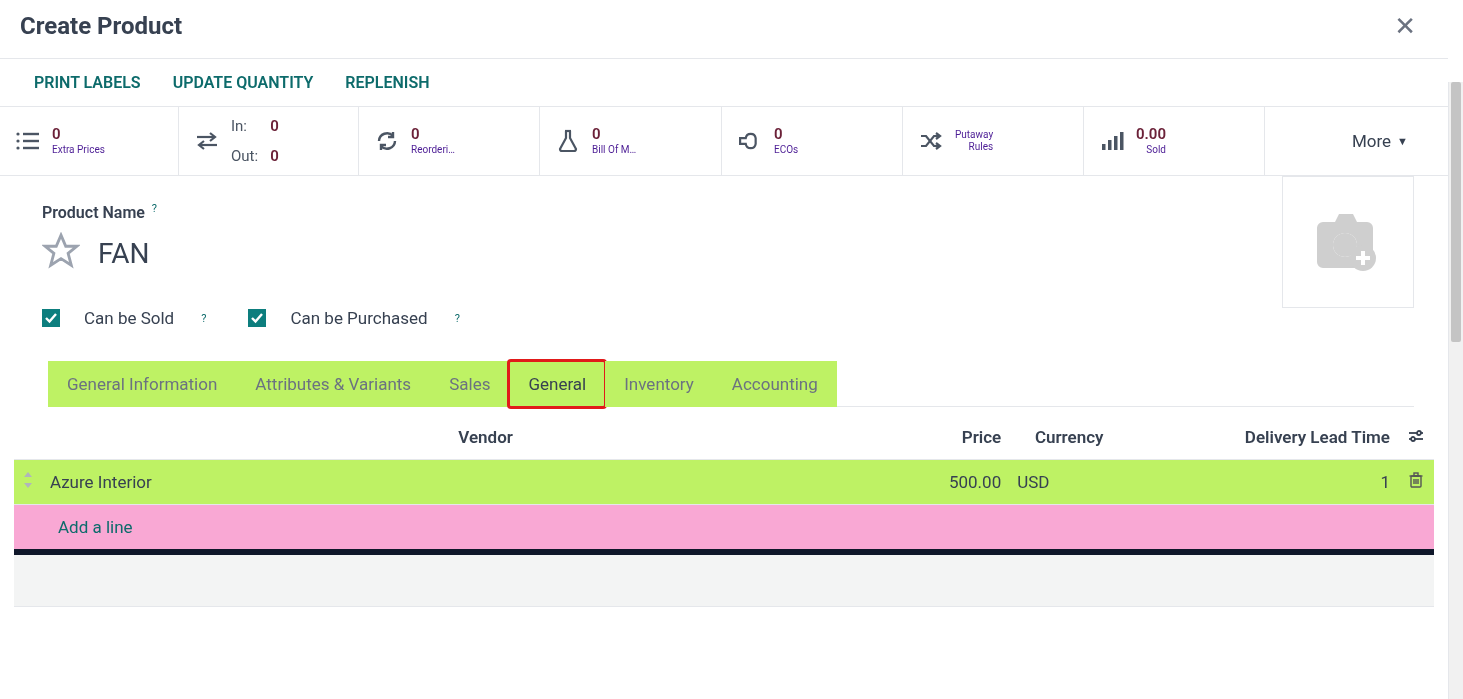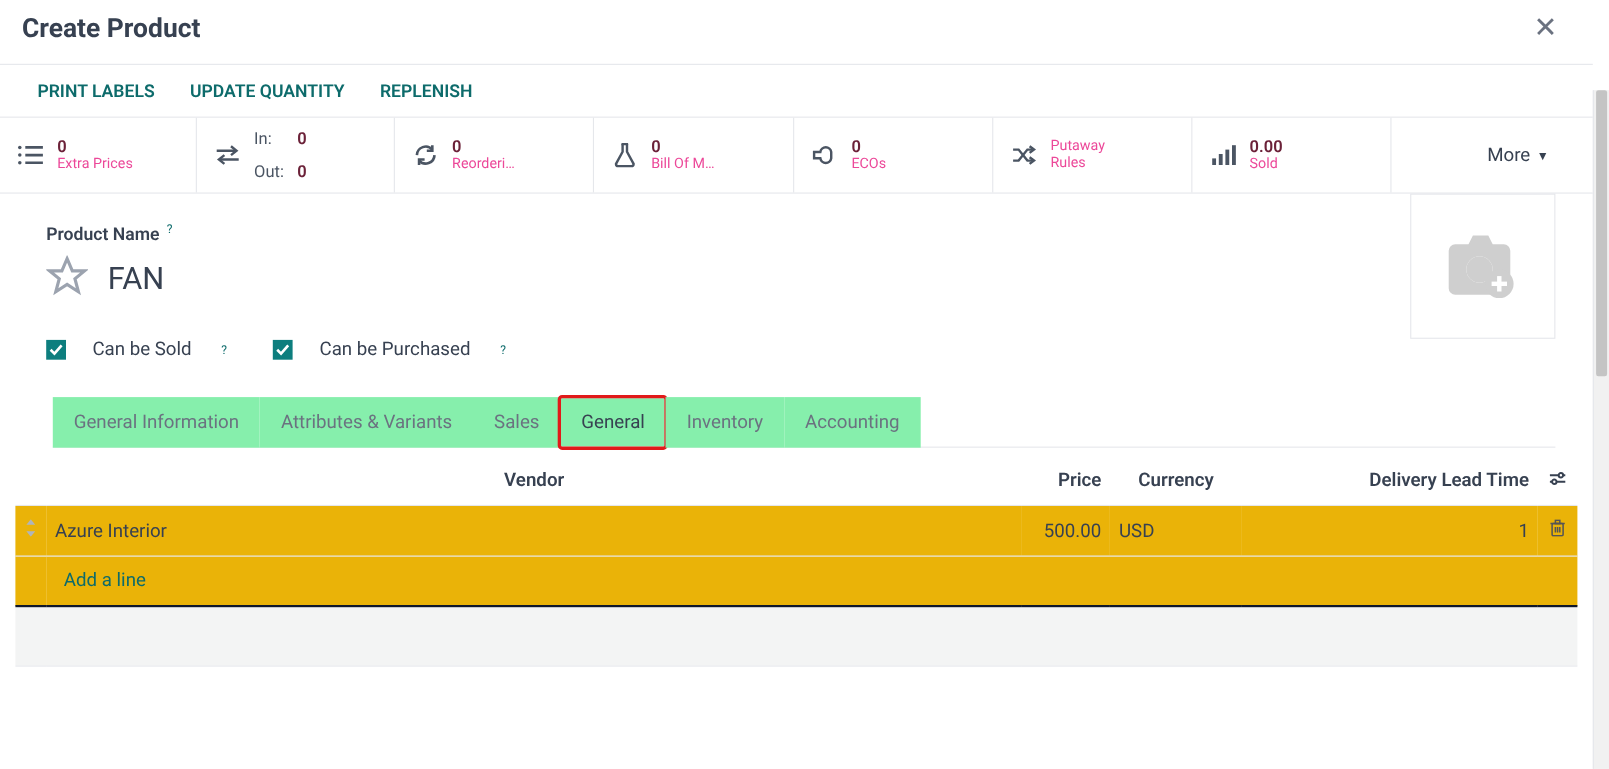--- a/index.html
+++ b/index.html
@@ -68,21 +68,21 @@
 .stat-cell.c7 { width: 181px; }
 .stat-cell.c8 { flex: 1; justify-content: flex-end; padding-right: 40px; }
 .stat-icon {
   width: 28px; height: 28px;
   display: flex; align-items: center; justify-content: center;
   color: #4b5563;
   flex-shrink: 0;
 }
 .stat-text { display: flex; flex-direction: column; line-height: 1.25; min-width: 0; }
 .stat-num { color: #6b2138; font-weight: 600; font-size: 15px; }
-.stat-label { color: #ec4899; font-size: 13px; white-space: nowrap; overflow: hidden; text-overflow: ellipsis; }
+.stat-label { color: #4c1d95; font-size: 10px; white-space: nowrap; overflow: hidden; text-overflow: ellipsis; text-align: right; }
 .stat-inout { display: grid; grid-template-columns: auto auto; column-gap: 14px; row-gap: 2px; font-size: 15px; gap: 12px; }
 .stat-inout .lbl { color: #4b5563; }
 .stat-inout .val { color: #6b2138; font-weight: 600; text-align: right; }
 .more-btn { font-size: 17px; color: #374151; display: flex; align-items: center; gap: 6px; cursor: pointer; }
 .more-caret { font-size: 11px; }
 
 .form-body { padding: 26px 34px 0 42px; position: relative; }
 .product-name-label { font-size: 16px; font-weight: 600; color: #374151; }
 .help-q { color: #0d6b6b; font-size: 11px; vertical-align: super; margin-left: 3px; cursor: pointer; }
 .name-row { display: flex; align-items: center; gap: 18px; margin-top: 10px; }
@@ -112,21 +112,21 @@
 .tabs-row { display: flex; margin-top: 32px; border-bottom: 1px solid #e5e7eb; margin-left: 6px; }
 .tab {
   padding: 12px 18px;
   font-size: 17px;
   color: #6b7280;
   border: 1px solid transparent;
   border-bottom: none;
   cursor: pointer;
   position: relative;
   top: 1px;
-  background: #86efac;
+  background: #bef264;
 }
 .tab.active {
   color: #374151;
   border: 1px solid #e5e7eb;
   border-bottom: 1px solid #fff;
   border-radius: 4px 4px 0 0;
 }
 .tab.highlighted { outline: 3px solid #e11a1a; outline-offset: -1px; border-radius: 2px; }
 
 .table-area { margin-left: -28px; margin-right: -20px; margin-top: 8px; }
@@ -142,28 +142,28 @@
 .vendor-table th.th-vendor { padding-left: 36px; width: 560px; }
 .vendor-table th.th-price { text-align: right; width: 80px; }
 .vendor-table th.th-currency { width: 120px; }
 .vendor-table th.th-dlt { text-align: right; }
 .vendor-table th.th-adjust { width: 36px; text-align: center; }
 .vendor-table td {
   padding: 12px 8px;
   font-size: 17px;
   color: #374151;
   border-bottom: 1px solid #e5e7eb;
-  background: #eab308;
+  background: #bef264;
 }
 .vendor-table td.td-drag { width: 28px; text-align: center; color: #9ca3af; }
 .vendor-table td.td-vendor { }
 .vendor-table td.td-price { text-align: right; }
 .vendor-table td.td-dlt { text-align: right; }
 .vendor-table td.td-trash { width: 36px; text-align: center; color: #6b7280; }
-.add-line-row td { background: #eab308; border-bottom: 2px solid #0f172a; }
+.add-line-row td { background: #f9a8d4; border-bottom: 6px solid #0f172a; }
 .add-line-link { color: #0d6b6b; cursor: pointer; padding-left: 8px; font-size: 17px; }
 .blank-row td { height: 54px; border-bottom: 1px solid #e5e7eb; background: #f3f4f4; }
 
 .fake-scrollbar {
   position: absolute;
   right: 0;
   top: 82px;
   bottom: 0;
   width: 15px;
   background: #f1f1f1;

